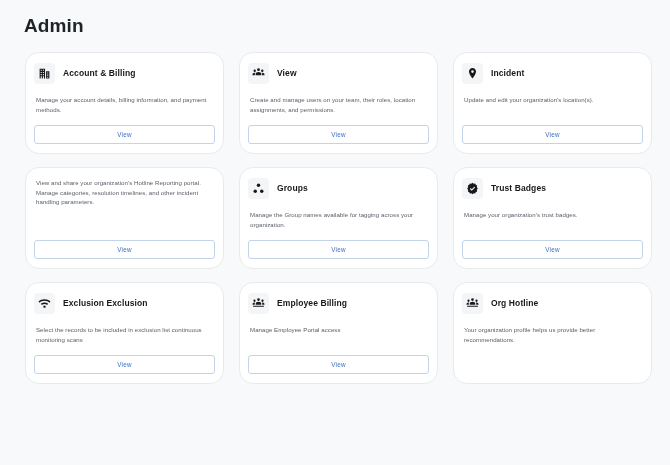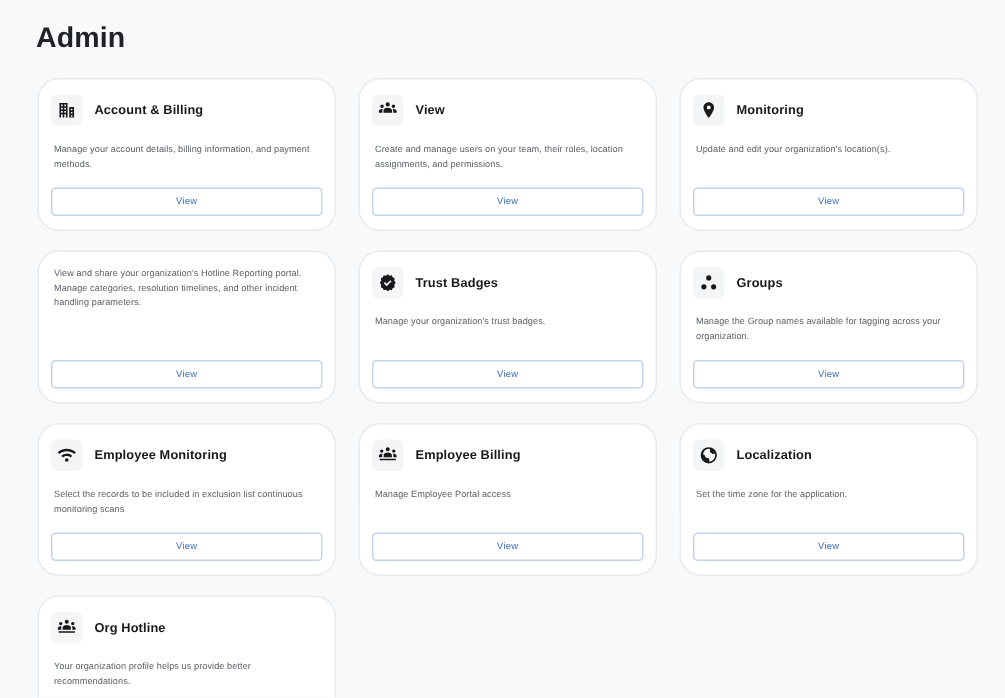--- a/index.html
+++ b/index.html
@@ -145,41 +145,28 @@
       <button class="view-button">View</button>
     </div>
 
     <div class="card">
       <div class="card-head">
         <span class="icon-badge">
           <svg viewBox="0 0 24 24">
               <path d="M12 2C8.4 2 5.5 4.9 5.5 8.5c0 4.9 6.5 13 6.5 13s6.5-8.1 6.5-13C18.5 4.9 15.6 2 12 2zm0 8.9a2.4 2.4 0 1 1 0-4.8 2.4 2.4 0 0 1 0 4.8z"></path>
             </svg>
         </span>
-        <span class="card-title">Monitoring</span>
+        <span class="card-title">Incident</span>
       </div>
       <div class="card-desc">Update and edit your organization's location(s).</div>
       <button class="view-button">View</button>
     </div>
 
     <div class="card">
       <div class="card-desc">View and share your organization's Hotline Reporting portal. Manage categories, resolution timelines, and other incident handling parameters.</div>
-      <button class="view-button">View</button>
-    </div>
-
-    <div class="card">
-      <div class="card-head">
-        <span class="icon-badge">
-          <svg viewBox="0 0 24 24">
-              <path d="M12 1.6l2.2 1.7 2.7-.5 1.1 2.5 2.5 1.1-.5 2.7L21.7 12l-1.7 2.9.5 2.7-2.5 1.1-1.1 2.5-2.7-.5-2.2 1.7-2.2-1.7-2.7.5-1.1-2.5-2.5-1.1.5-2.7L2.3 12 4 9.1l-.5-2.7 2.5-1.1 1.1-2.5 2.7.5L12 1.6zm-1.3 14.7l6-6-1.5-1.5-4.5 4.5-2.1-2.1-1.5 1.5 3.6 3.6z"></path>
-            </svg>
-        </span>
-        <span class="card-title">Trust Badges</span>
-      </div>
-      <div class="card-desc">Manage your organization's trust badges.</div>
       <button class="view-button">View</button>
     </div>
 
     <div class="card">
       <div class="card-head">
         <span class="icon-badge">
           <svg viewBox="0 0 24 24">
               <circle cx="12" cy="6" r="3.2"></circle>
               <circle cx="6" cy="17" r="3.2"></circle>
               <circle cx="18" cy="17" r="3.2"></circle>
@@ -188,54 +175,55 @@
         <span class="card-title">Groups</span>
       </div>
       <div class="card-desc">Manage the Group names available for tagging across your organization.</div>
       <button class="view-button">View</button>
     </div>
 
     <div class="card">
       <div class="card-head">
         <span class="icon-badge">
           <svg viewBox="0 0 24 24">
+              <path d="M12 1.6l2.2 1.7 2.7-.5 1.1 2.5 2.5 1.1-.5 2.7L21.7 12l-1.7 2.9.5 2.7-2.5 1.1-1.1 2.5-2.7-.5-2.2 1.7-2.2-1.7-2.7.5-1.1-2.5-2.5-1.1.5-2.7L2.3 12 4 9.1l-.5-2.7 2.5-1.1 1.1-2.5 2.7.5L12 1.6zm-1.3 14.7l6-6-1.5-1.5-4.5 4.5-2.1-2.1-1.5 1.5 3.6 3.6z"></path>
+            </svg>
+        </span>
+        <span class="card-title">Trust Badges</span>
+      </div>
+      <div class="card-desc">Manage your organization's trust badges.</div>
+      <button class="view-button">View</button>
+    </div>
+
+    <div class="card">
+      <div class="card-head">
+        <span class="icon-badge">
+          <svg viewBox="0 0 24 24">
               <path d="M12 4C7.7 4 3.8 5.6.9 8.2l2 2.2C5.3 8.3 8.5 7 12 7s6.7 1.3 9.1 3.4l2-2.2C20.2 5.6 16.3 4 12 4zm0 6c-2.6 0-5 1-6.8 2.6l2 2.2A7.2 7.2 0 0 1 12 13c1.8 0 3.5.6 4.8 1.8l2-2.2A10.1 10.1 0 0 0 12 10zm0 5.6a2.2 2.2 0 1 0 0 4.4 2.2 2.2 0 0 0 0-4.4z"></path>
             </svg>
         </span>
-        <span class="card-title">Employee Monitoring</span>
+        <span class="card-title">Exclusion Exclusion</span>
       </div>
       <div class="card-desc">Select the records to be included in exclusion list continuous monitoring scans</div>
       <button class="view-button">View</button>
     </div>
 
     <div class="card">
       <div class="card-head">
         <span class="icon-badge">
           <svg viewBox="0 0 24 24">
               <path d="M12 7.2a2.5 2.5 0 1 0 0-5 2.5 2.5 0 0 0 0 5zM4.6 9a2.1 2.1 0 1 0 0-4.2A2.1 2.1 0 0 0 4.6 9zm14.8 0a2.1 2.1 0 1 0 0-4.2A2.1 2.1 0 0 0 19.4 9zM12 8.7c-2.8 0-5.1 1.5-5.1 3.4v2.3h10.2v-2.3c0-1.9-2.3-3.4-5.1-3.4zM4.3 10.1c-1.9.1-3.3 1.3-3.3 2.7v1.6h4.1v-2.3c0-.7.2-1.4.7-1.9-.5-.1-1-.1-1.5-.1zm15.4 0c-.5 0-1 0-1.5.1.5.5.7 1.2.7 1.9v2.3H23v-1.6c0-1.4-1.4-2.6-3.3-2.7zM2 16.2h20v1.9H2v-1.9z"></path>
             </svg>
         </span>
         <span class="card-title">Employee Billing</span>
       </div>
       <div class="card-desc">Manage Employee Portal access</div>
       <button class="view-button">View</button>
     </div>
 
-    <div class="card">
-      <div class="card-head">
-        <span class="icon-badge">
-          <svg viewBox="0 0 24 24">
-              <path d="M12 2a10 10 0 1 0 0 20 10 10 0 0 0 0-20zm0 2.1c.9 0 1.7.8 1.7 1.7 0 .6-.4 1-.4 1.6 0 .9 1.1 1.3 1.9 1.9.7.5 1.1 1.3 2 1.3.6 0 1.1-.3 1.7-.3.5 0 .9.2 1 .6a7.9 7.9 0 0 1-7.2 9V17c0-.9-.8-1.5-1.7-1.7-1-.2-2.2-.1-2.9-.9-.6-.7-.5-1.8-1.1-2.5-.5-.6-1.4-.7-2-1.2A7.9 7.9 0 0 1 12 4.1z"></path>
-            </svg>
-        </span>
-        <span class="card-title">Localization</span>
-      </div>
-      <div class="card-desc">Set the time zone for the application.</div>
-      <button class="view-button">View</button>
-    </div>
 
     <div class="card">
       <div class="card-head">
         <span class="icon-badge">
           <svg viewBox="0 0 24 24">
               <path d="M12 7.2a2.5 2.5 0 1 0 0-5 2.5 2.5 0 0 0 0 5zM4.6 9a2.1 2.1 0 1 0 0-4.2A2.1 2.1 0 0 0 4.6 9zm14.8 0a2.1 2.1 0 1 0 0-4.2A2.1 2.1 0 0 0 19.4 9zM12 8.7c-2.8 0-5.1 1.5-5.1 3.4v2.3h10.2v-2.3c0-1.9-2.3-3.4-5.1-3.4zM4.3 10.1c-1.9.1-3.3 1.3-3.3 2.7v1.6h4.1v-2.3c0-.7.2-1.4.7-1.9-.5-.1-1-.1-1.5-.1zm15.4 0c-.5 0-1 0-1.5.1.5.5.7 1.2.7 1.9v2.3H23v-1.6c0-1.4-1.4-2.6-3.3-2.7zM2 16.2h20v1.9H2v-1.9z"></path>
             </svg>
         </span>
         <span class="card-title">Org Hotline</span>
       </div>

